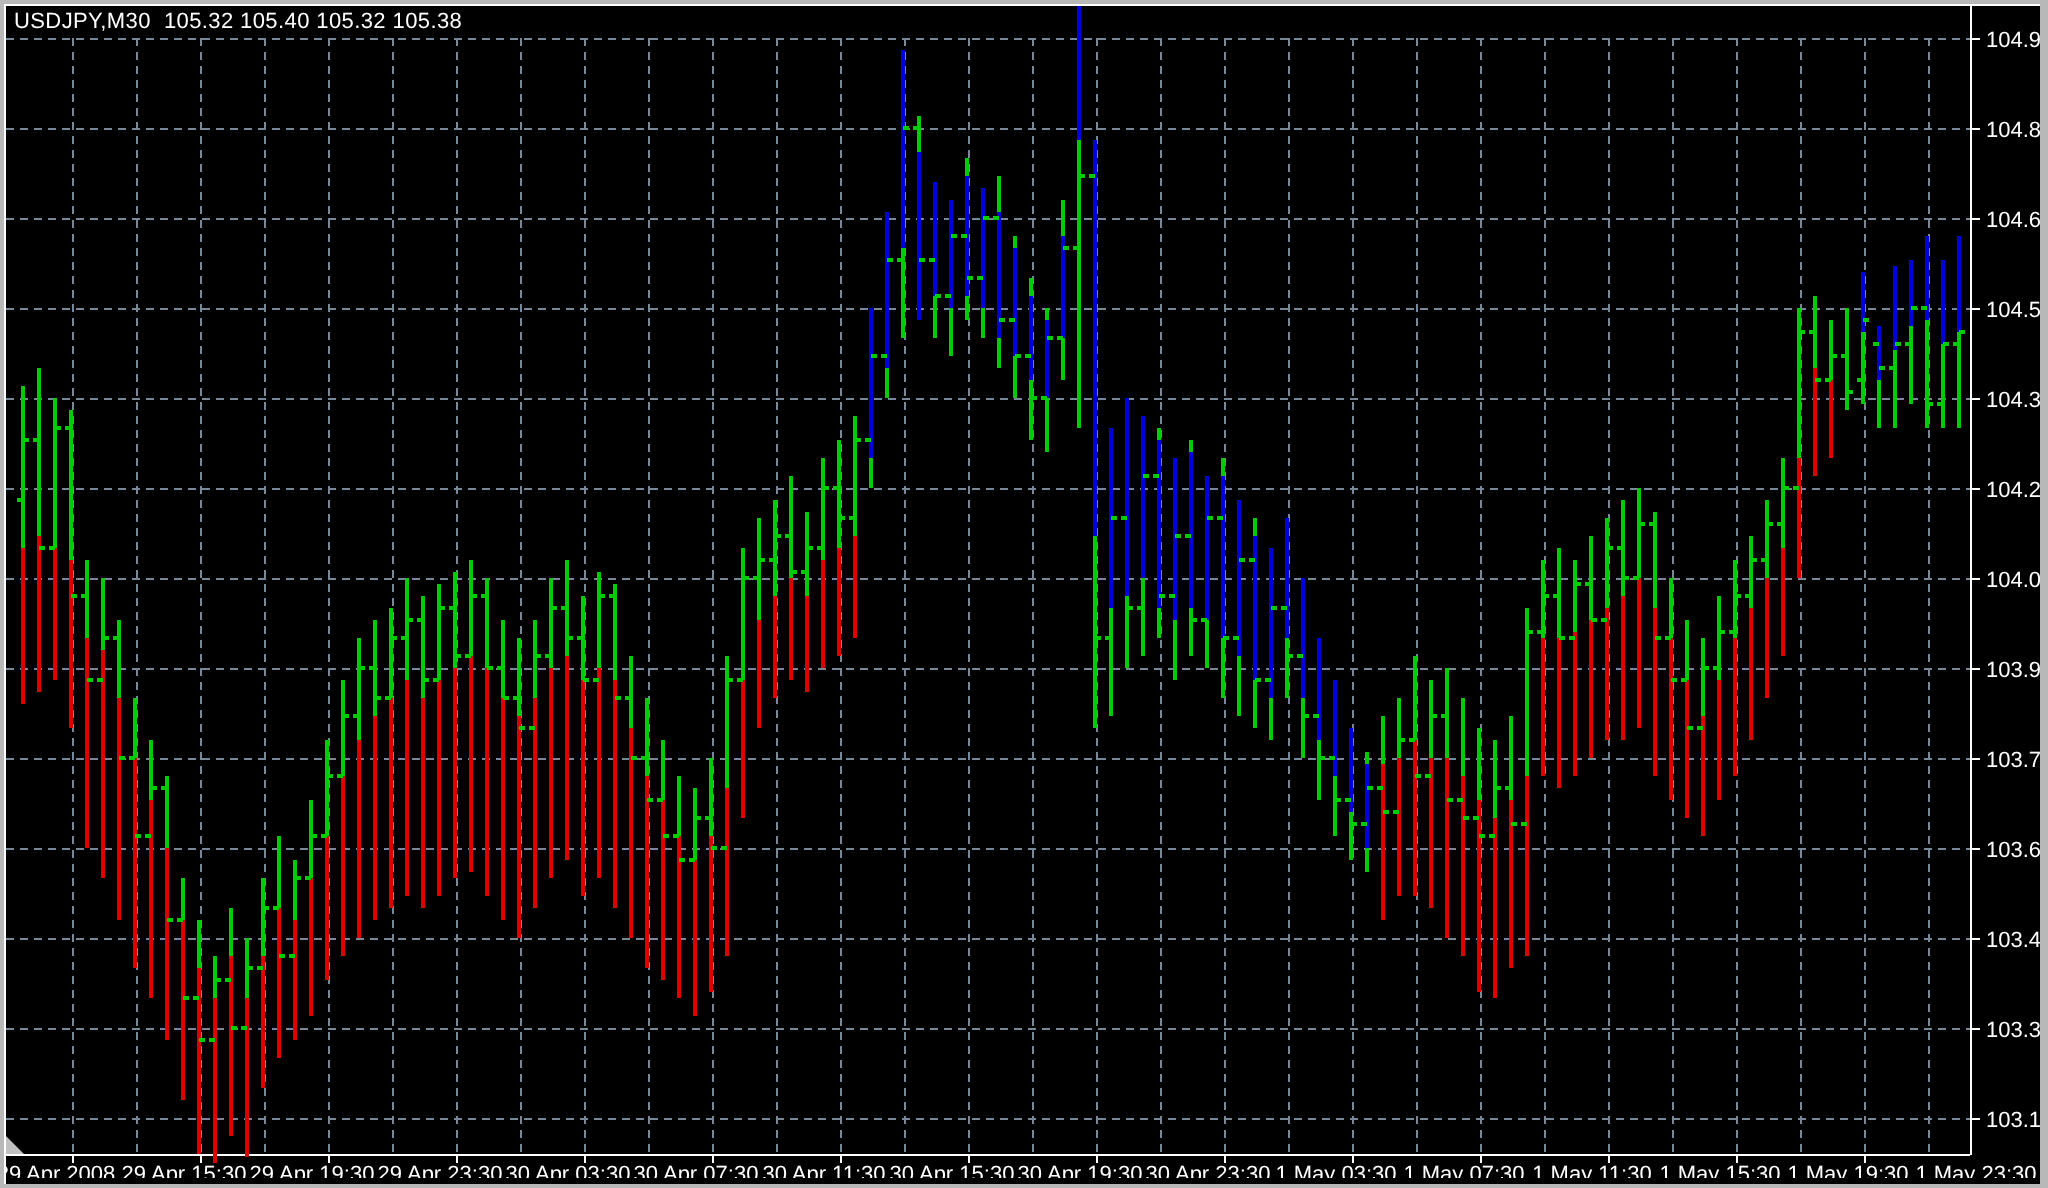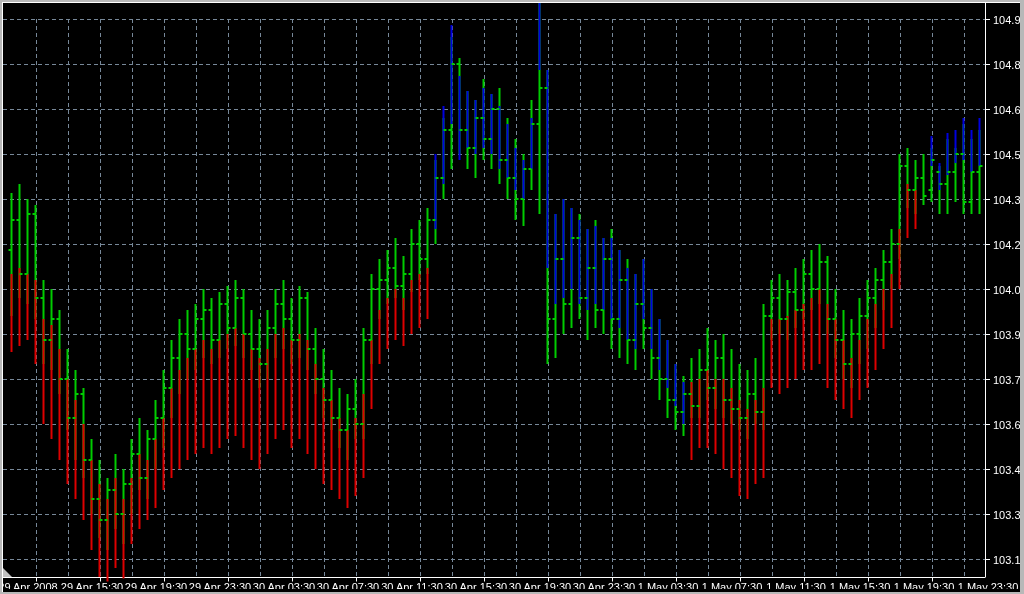--- a/index.html
+++ b/index.html
@@ -867,15 +867,16 @@
           <text x="729" y="587.5" fill="#ffffff" font-size="11" text-anchor="middle">1 May 07:30</text>
           <line x1="801.5" y1="574.5" x2="801.5" y2="578.5" stroke="#ffffff" stroke-width="1"></line>
           <text x="793" y="587.5" fill="#ffffff" font-size="11" text-anchor="middle">1 May 11:30</text>
           <line x1="865.5" y1="574.5" x2="865.5" y2="578.5" stroke="#ffffff" stroke-width="1"></line>
           <text x="857" y="587.5" fill="#ffffff" font-size="11" text-anchor="middle">1 May 15:30</text>
           <line x1="929.5" y1="574.5" x2="929.5" y2="578.5" stroke="#ffffff" stroke-width="1"></line>
           <text x="921" y="587.5" fill="#ffffff" font-size="11" text-anchor="middle">1 May 19:30</text>
           <text x="985" y="587.5" fill="#ffffff" font-size="11" text-anchor="middle">1 May 23:30</text>
         </g>
       </svg>
+    <div class="title-overlay">USDJPY,M30  105.32 105.40 105.32 105.38</div>
     <div class="corner-triangle"></div>
   </div>
 </div>
 
 </body></html>

